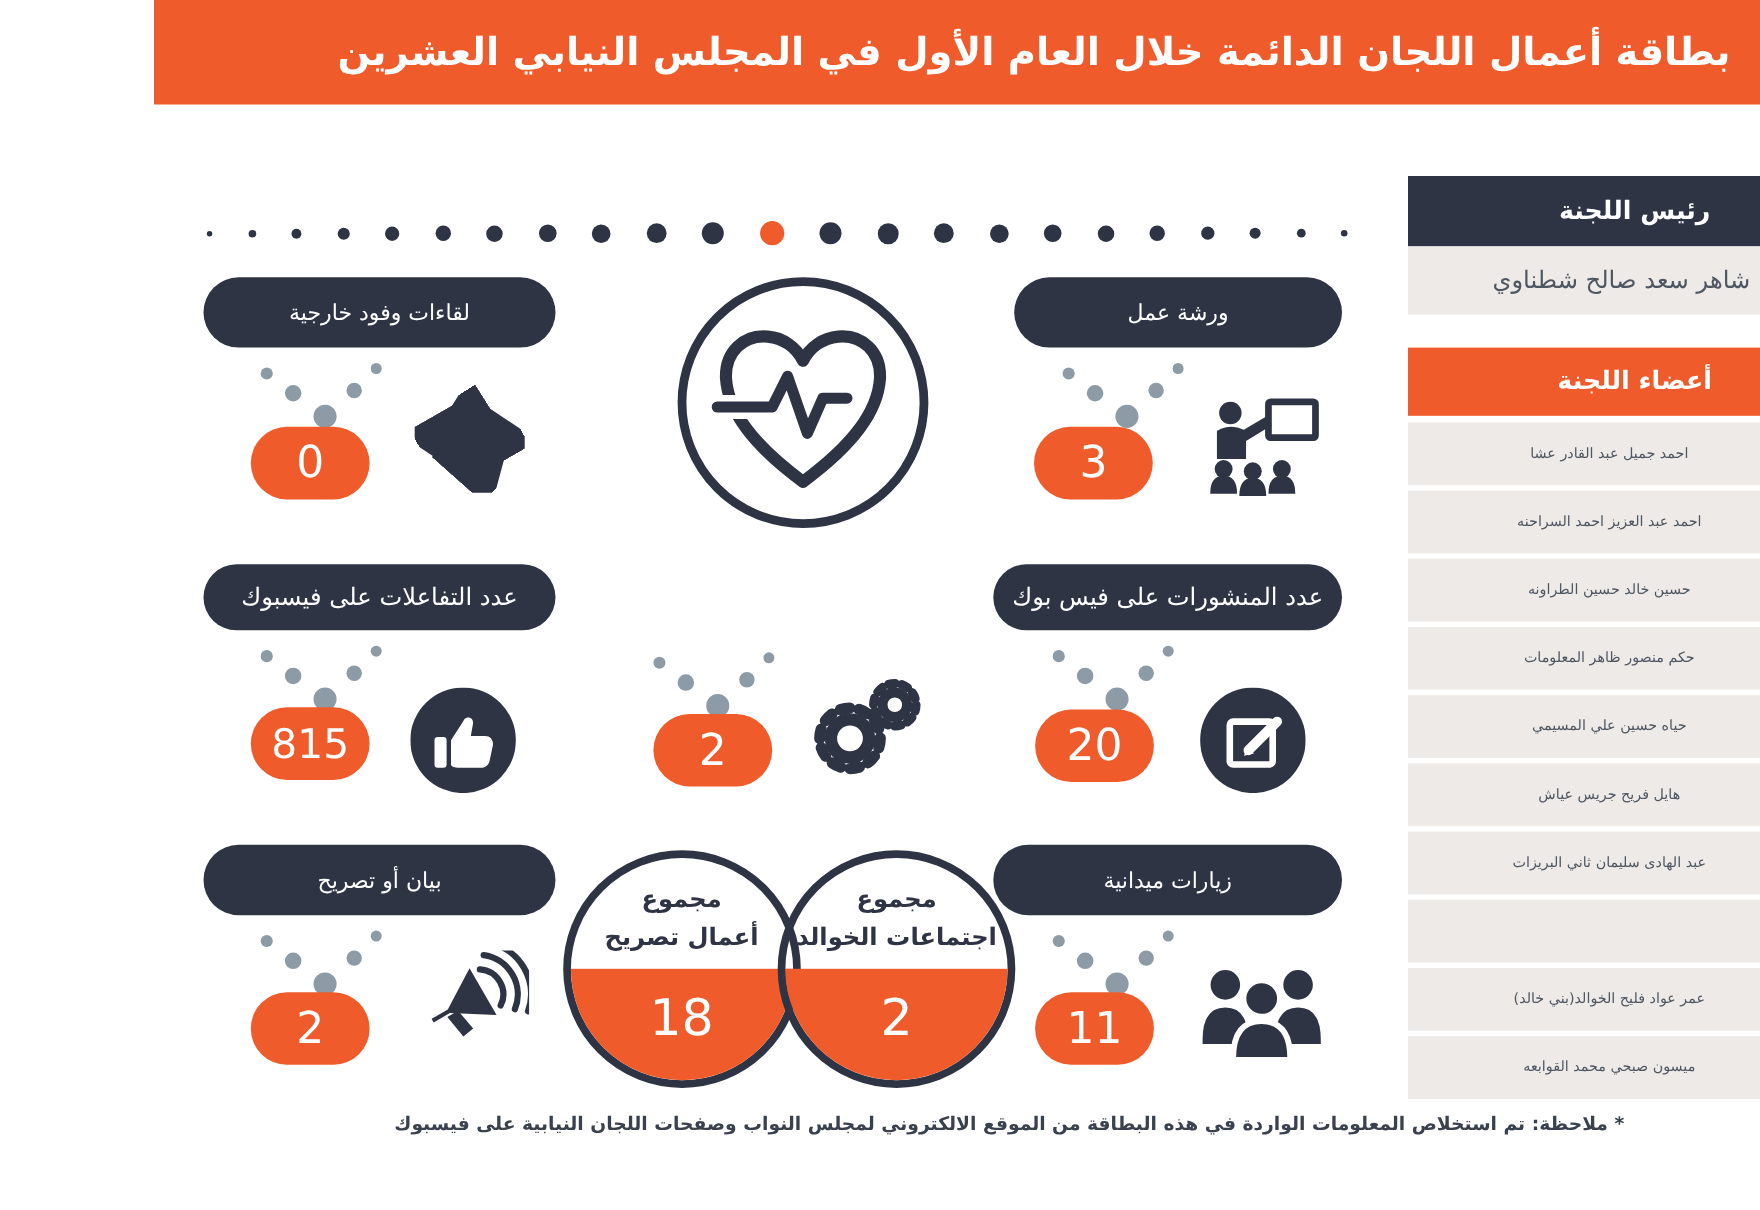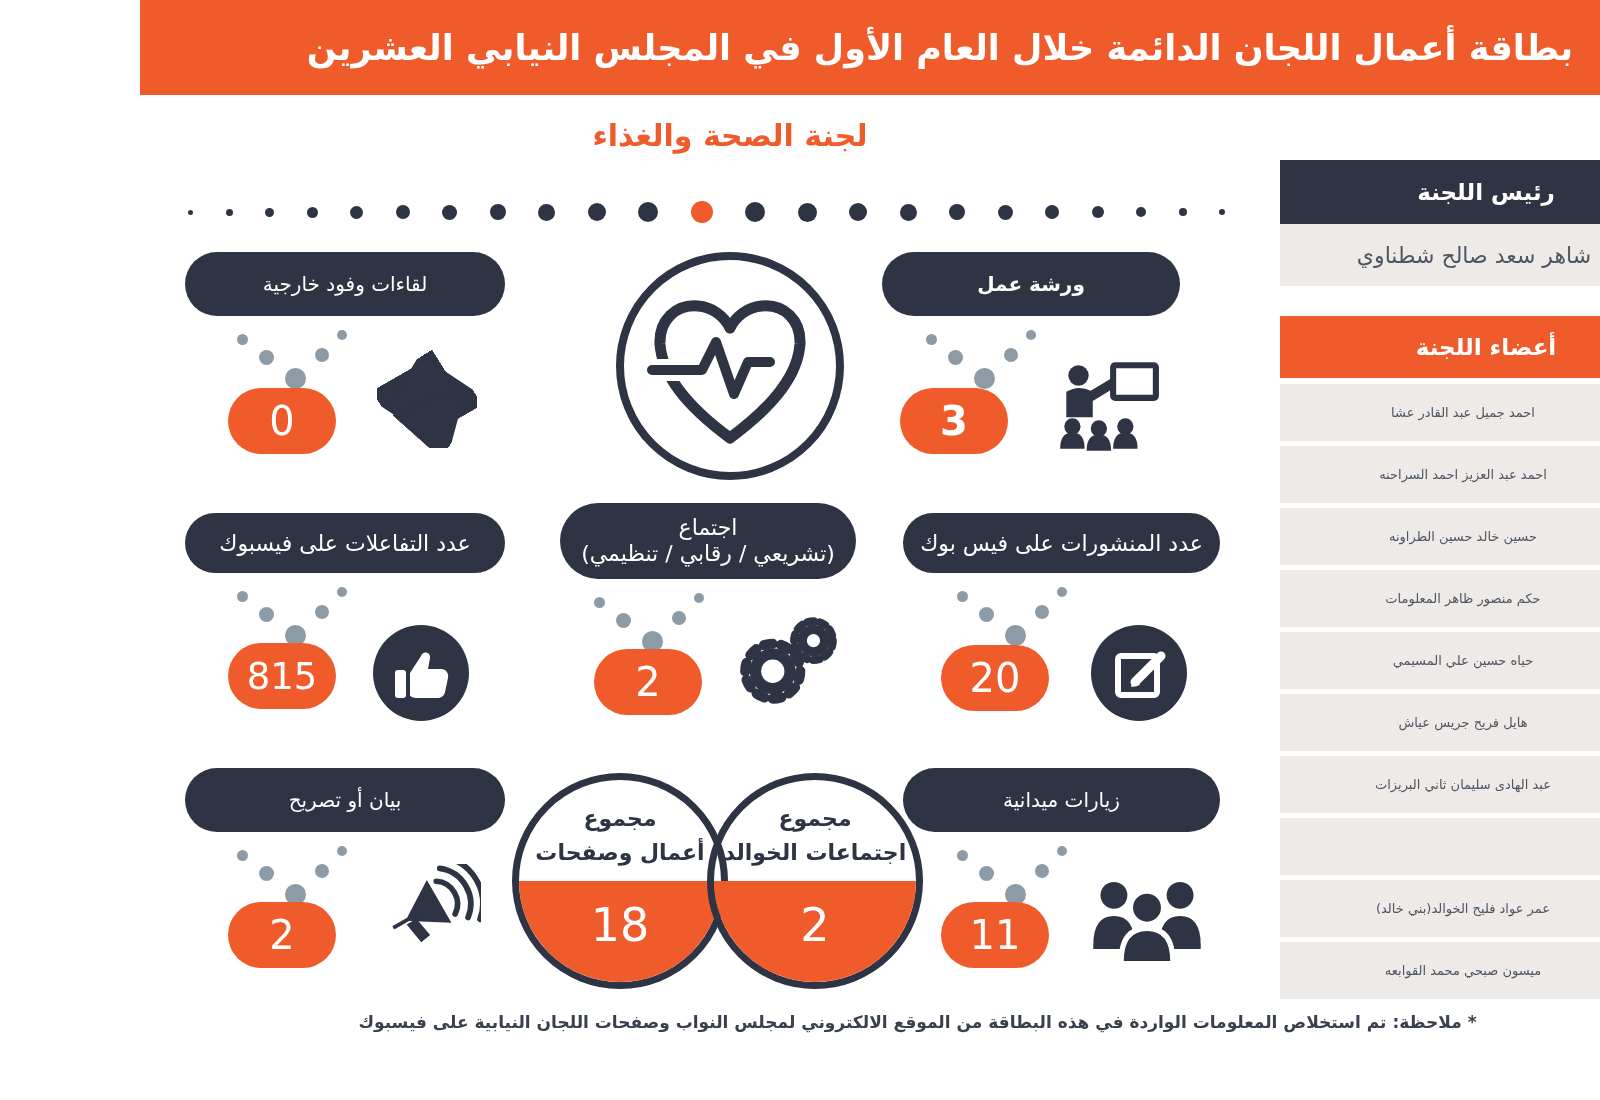--- a/index.html
+++ b/index.html
@@ -86,21 +86,20 @@
 </style>
 </head>
 <body>
 
 <div id="canvas">
 
   <div class="topbar">
     <h1>بطاقة أعمال اللجان الدائمة خلال العام الأول في المجلس النيابي العشرين</h1>
   </div>
 
-  <div class="subtitle">لجنة الصحة والغذاء</div>
 
   <div class="sep">
     <i style="width:5px;height:5px"></i>
       <i style="width:7px;height:7px"></i>
       <i style="width:9px;height:9px"></i>
     <i style="width:11px;height:11px"></i>
       <i style="width:13px;height:13px"></i>
       <i style="width:14px;height:14px"></i>
     <i style="width:15px;height:15px"></i>
       <i style="width:16px;height:16px"></i>
@@ -148,21 +147,21 @@
           <marker id="ah" markerWidth="7" markerHeight="7" refX="7" refY="4" orient="auto-start-reverse">
             <path d="M0,0 L8,4 L0,8 z" fill="#2E3444"></path>
           </marker>
         </defs>
         <path class="st" stroke-width="9" d="M50,84 C42,70 58,30 50,16" marker-start="url(#ah)" marker-end="url(#ah)"></path>
         <path class="st" stroke-width="9" d="M16,58 C32,48 68,62 84,44" marker-start="url(#ah)" marker-end="url(#ah)"></path>
       </svg>
     </div>
   </div>
 
-  <div class="stat" style="left:742px;top:252px;width:298px;height:230px;font-weight:bold;">
+  <div class="stat" style="left:782px;top:252px;width:298px;height:230px;">
     <div class="pill" style="height:64px;">
       <span class="l1">ورشة عمل</span>
     </div>
     <div class="vdots" style="left:42px;top:76px;">
         <i></i>
         <i></i>
         <i></i>
         <i></i>
         <i></i>
       </div>
@@ -197,24 +196,20 @@
     <div class="sicon" style="left:188px;top:112px;">
       <svg width="96" height="96" viewBox="0 0 96 96">
         <circle class="fl" cx="48" cy="48" r="48"></circle>
         <rect x="22" y="45" width="11" height="28" rx="3" fill="#fff"></rect>
         <path fill="#fff" d="M37,70 V48 l11,-17 c2,-6 10,-4 9,2 l-2,11 h13 c5,0 8,4 7,9 l-3,14 c-1,4 -4,6 -8,6 H44 c-3,0 -7,-1 -7,-3 z"></path>
       </svg>
     </div>
   </div>
 
   <div class="stat" style="left:420px;top:503px;width:296px;height:240px;">
-    <div class="pill two" style="height:76px;">
-      <span class="l1">اجتماع</span>
-      <span class="l2">(تشريعي / رقابي / تنظيمي)</span>
-    </div>
     <div class="vdots" style="left:32px;top:88px;">
         <i></i>
         <i></i>
         <i></i>
         <i></i>
         <i></i>
       </div>
     <div class="badge" style="left:34px;top:146px;">2</div>
     <div class="sicon" style="left:172px;top:104px;">
       <svg width="112" height="104" viewBox="0 0 110 100">
@@ -271,21 +266,21 @@
         </g>
       </svg>
     </div>
   </div>
 
   <div class="venn">
     <div class="vcirc left">
       <div class="half"></div>
       <div class="lab">
         <div>مجموع</div>
-        <div>أعمال وصفحات</div>
+        <div>أعمال تصريح</div>
       </div>
       <div class="num">18</div>
     </div>
     <div class="vcirc right">
       <div class="half"></div>
       <div class="lab">
         <div>مجموع</div>
         <div>اجتماعات الخوالد</div>
       </div>
       <div class="num">2</div>

